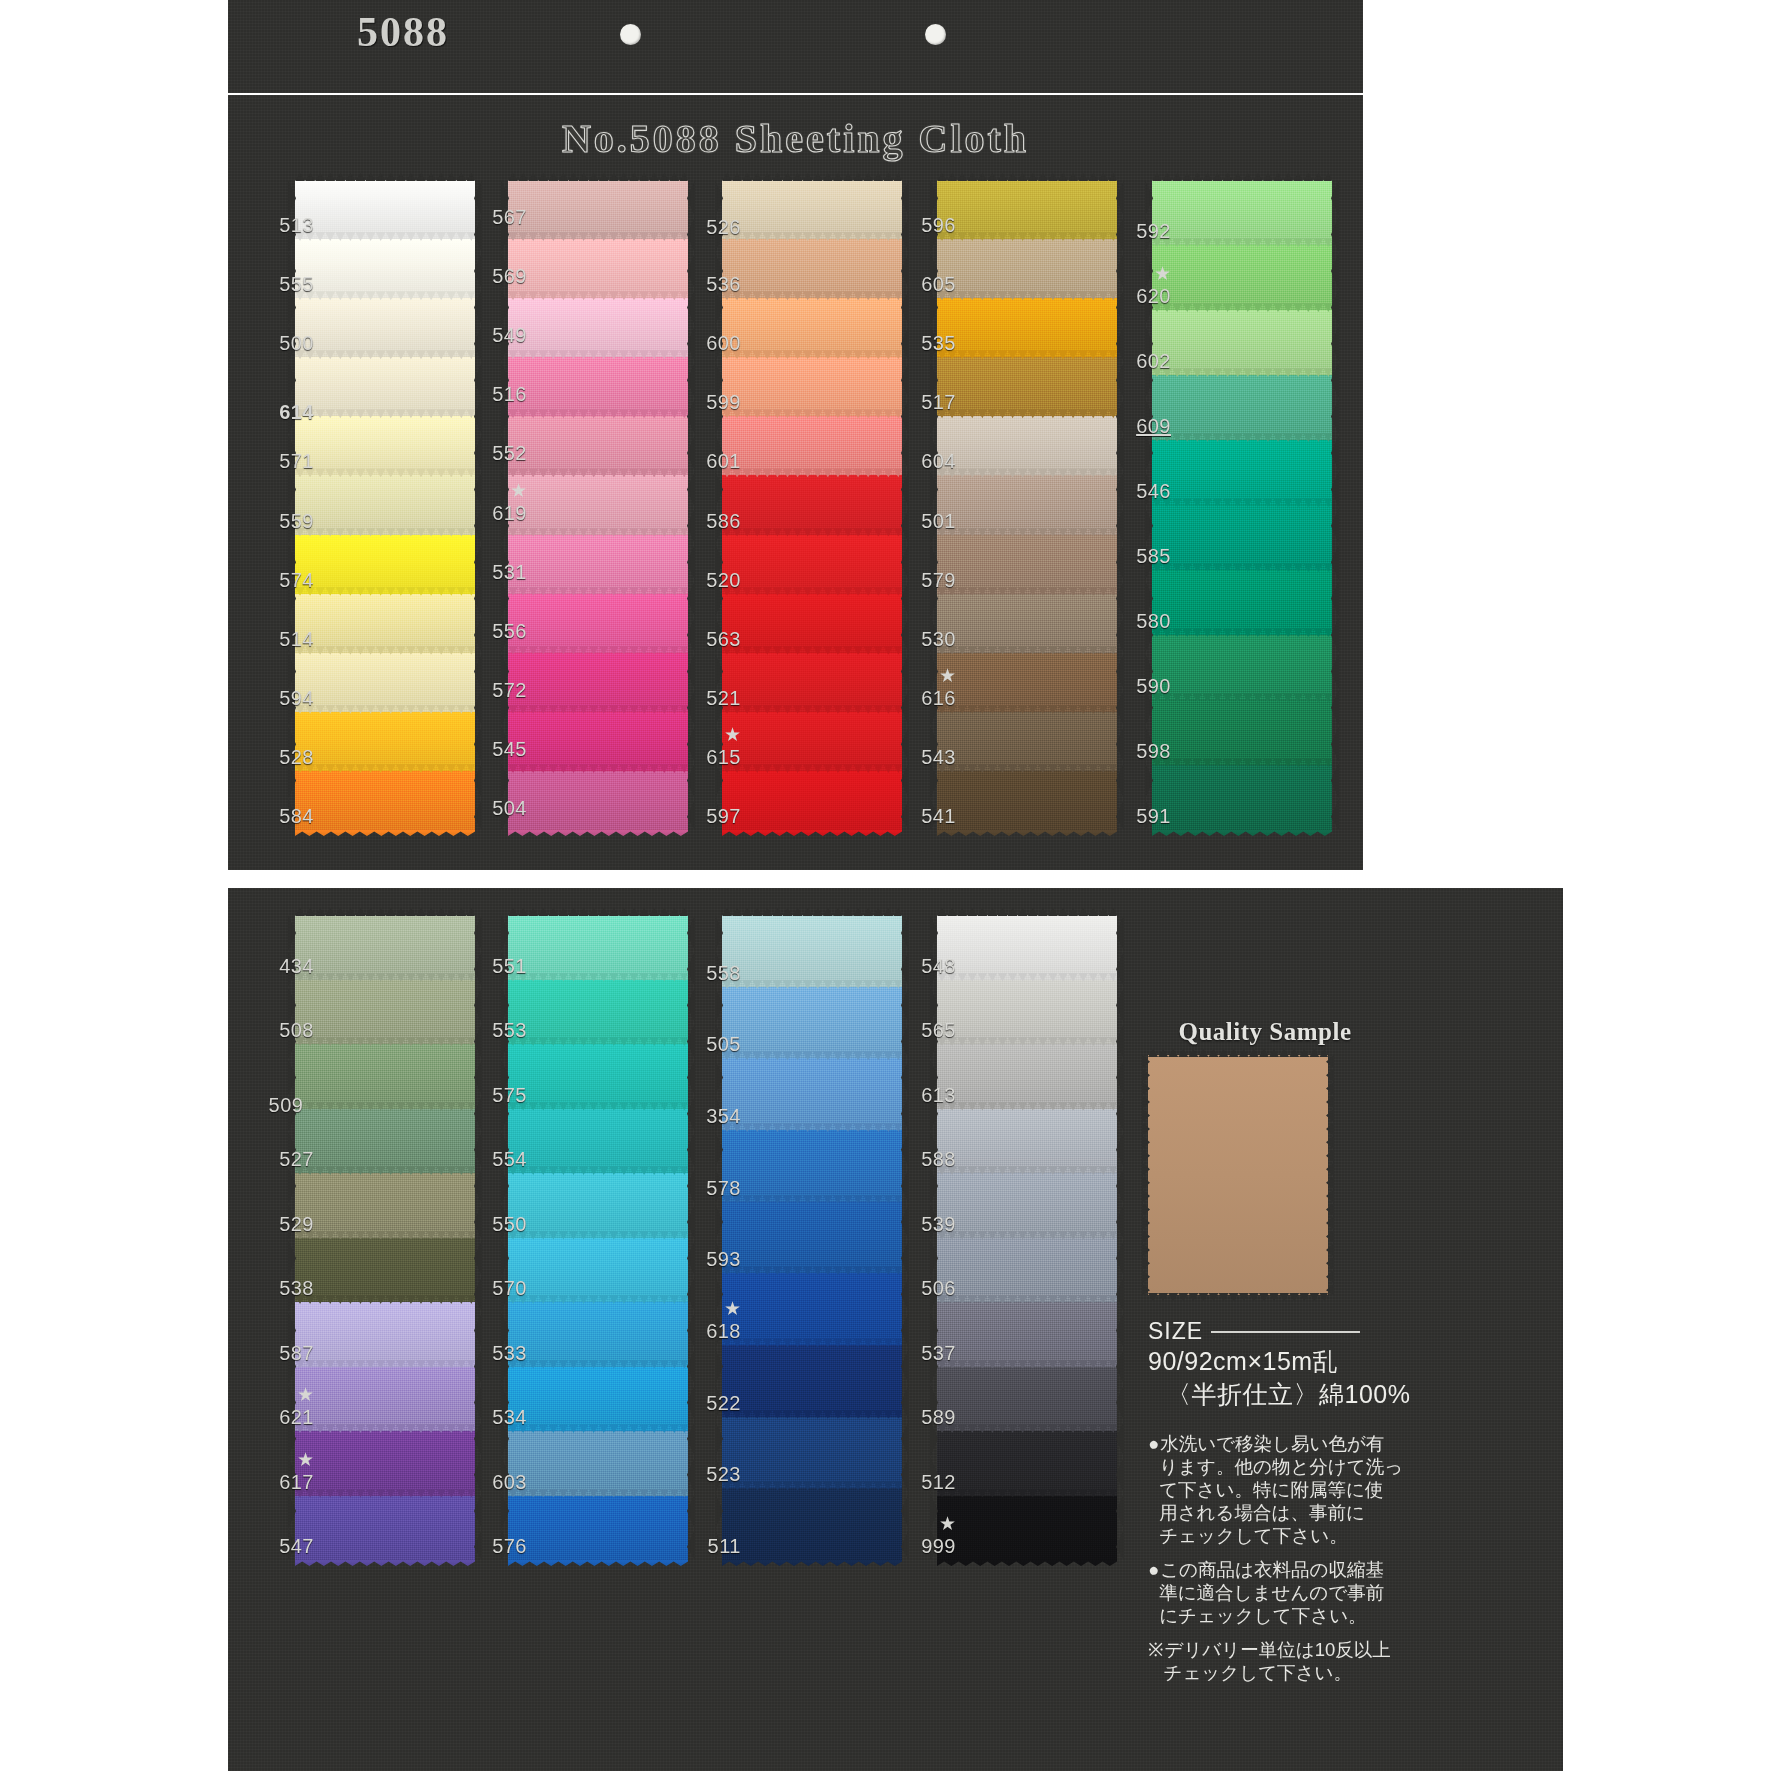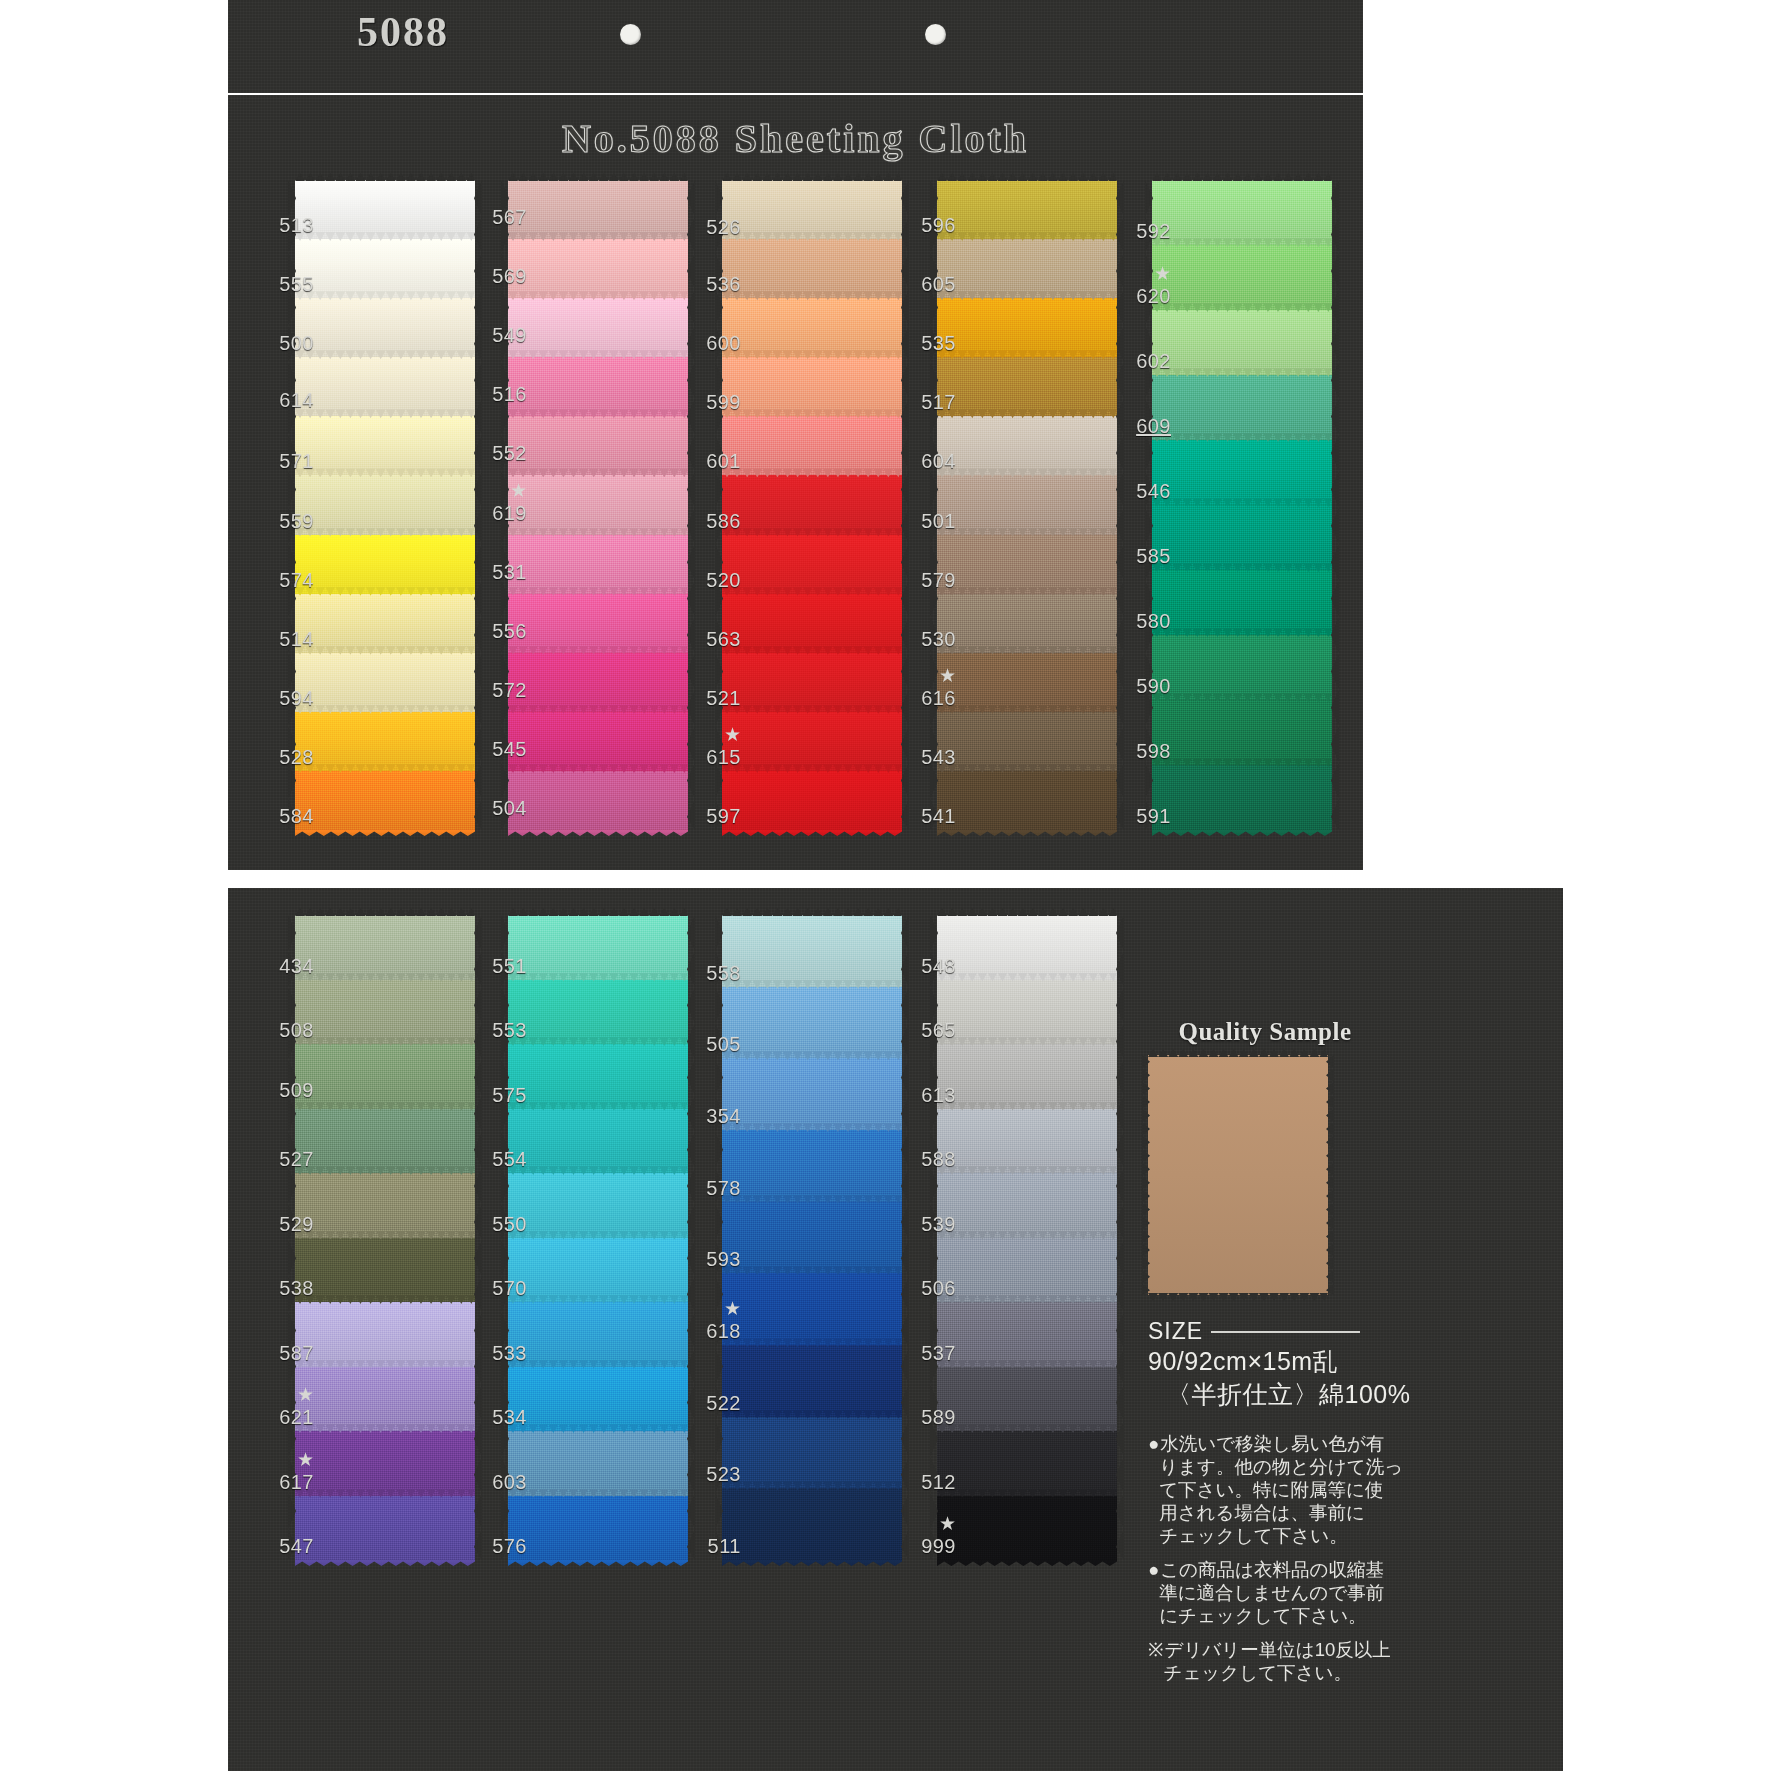--- a/index.html
+++ b/index.html
@@ -127,21 +127,21 @@
         </div>
         <div class="swatch" title="584" style="position: absolute; left: 0px; top: 590.91px; width: 180px; height: 60.09px; background: linear-gradient(rgb(255, 134, 33) 0%, rgb(245, 128, 31) 45%, rgb(228, 119, 29) 100%);"></div>
         <div style="position: absolute; left: -7px; top: 0px; width: 8px; height: 650px; background: rgb(46, 46, 44); clip-path: polygon(0% 0%, 100% 2.8%, 0% 5.6%, 100% 8.4%, 0% 11.2%, 100% 14%, 0% 16.8%, 100% 19.6%, 0% 22.4%, 100% 25.2%, 0% 28%, 100% 30.8%, 0% 33.6%, 100% 36.4%, 0% 39.2%, 100% 42%, 0% 44.8%, 100% 47.6%, 0% 50.4%, 100% 53.2%, 0% 56%, 100% 58.8%, 0% 61.6%, 100% 64.4%, 0% 67.2%, 100% 70%, 0% 72.8%, 100% 75.6%, 0% 78.4%, 100% 81.2%, 0% 84%, 100% 86.8%, 0% 89.6%, 100% 92.4%, 0% 95.2%, 100% 98%, 0% 100%); z-index: 4;"></div>
         <div style="position: absolute; right: -7px; top: 0px; width: 8px; height: 650px; background: rgb(46, 46, 44); clip-path: polygon(0% 0%, 100% 2.8%, 0% 5.6%, 100% 8.4%, 0% 11.2%, 100% 14%, 0% 16.8%, 100% 19.6%, 0% 22.4%, 100% 25.2%, 0% 28%, 100% 30.8%, 0% 33.6%, 100% 36.4%, 0% 39.2%, 100% 42%, 0% 44.8%, 100% 47.6%, 0% 50.4%, 100% 53.2%, 0% 56%, 100% 58.8%, 0% 61.6%, 100% 64.4%, 0% 67.2%, 100% 70%, 0% 72.8%, 100% 75.6%, 0% 78.4%, 100% 81.2%, 0% 84%, 100% 86.8%, 0% 89.6%, 100% 92.4%, 0% 95.2%, 100% 98%, 0% 100%); z-index: 4; transform: scaleX(-1);"></div>
         <div style="position: absolute; left: 0px; width: 180px; top: -7px; height: 8px; background: rgb(46, 46, 44); clip-path: polygon(0% 0%, 2.8% 100%, 5.6% 0%, 8.4% 100%, 11.2% 0%, 14% 100%, 16.8% 0%, 19.6% 100%, 22.4% 0%, 25.2% 100%, 28% 0%, 30.8% 100%, 33.6% 0%, 36.4% 100%, 39.2% 0%, 42% 100%, 44.8% 0%, 47.6% 100%, 50.4% 0%, 53.2% 100%, 56% 0%, 58.8% 100%, 61.6% 0%, 64.4% 100%, 67.2% 0%, 70% 100%, 72.8% 0%, 75.6% 100%, 78.4% 0%, 81.2% 100%, 84% 0%, 86.8% 100%, 89.6% 0%, 92.4% 100%, 95.2% 0%, 98% 100%, 100% 0%); z-index: 5; transform: scaleY(-1);"></div>
       </div>
       <div class="labels" style="left: 258px; top: 180px; width: 56px; height: 650px;">
         <div class="lbl" style="top: 35.0909px;">513</div>
         <div class="lbl" style="top: 94.1818px;">555</div>
         <div class="lbl" style="top: 153.273px;">500</div>
-        <div class="lbl" style="top: 210px;">614</div>
+        <div class="lbl" style="top: 222px; font-weight: bold;">614</div>
         <div class="lbl" style="top: 271.455px;">571</div>
         <div class="lbl" style="top: 330.545px;">559</div>
         <div class="lbl" style="top: 389.636px;">574</div>
         <div class="lbl" style="top: 448.727px;">514</div>
         <div class="lbl" style="top: 507.818px;">594</div>
         <div class="lbl" style="top: 566.909px;">528</div>
         <div class="lbl" style="top: 626px;">584</div>
       </div>
       <div class="col" style="left: 508px; top: 180px; width: 180px; height: 650px;">
         <div class="swatch" title="567" style="position: absolute; left: 0px; top: 0px; width: 180px; height: 60.09px; background: linear-gradient(rgb(227, 185, 181) 0%, rgb(216, 176, 172) 45%, rgb(201, 164, 160) 100%);">
@@ -368,21 +368,21 @@
           <div style="position: absolute; left: 0px; right: 0px; bottom: -1px; height: 9px; z-index: 3; background: rgb(99, 55, 133); clip-path: polygon(0% 0%, 2.8% 100%, 5.6% 0%, 8.4% 100%, 11.2% 0%, 14% 100%, 16.8% 0%, 19.6% 100%, 22.4% 0%, 25.2% 100%, 28% 0%, 30.8% 100%, 33.6% 0%, 36.4% 100%, 39.2% 0%, 42% 100%, 44.8% 0%, 47.6% 100%, 50.4% 0%, 53.2% 100%, 56% 0%, 58.8% 100%, 61.6% 0%, 64.4% 100%, 67.2% 0%, 70% 100%, 72.8% 0%, 75.6% 100%, 78.4% 0%, 81.2% 100%, 84% 0%, 86.8% 100%, 89.6% 0%, 92.4% 100%, 95.2% 0%, 98% 100%, 100% 0%);"></div>
         </div>
         <div class="swatch" title="547" style="position: absolute; left: 0px; top: 580.5px; width: 180px; height: 65.5px; background: linear-gradient(rgb(95, 78, 168) 0%, rgb(90, 74, 160) 45%, rgb(84, 69, 149) 100%);"></div>
         <div style="position: absolute; left: -7px; top: 0px; width: 8px; height: 645px; background: rgb(46, 46, 44); clip-path: polygon(0% 0%, 100% 2.8%, 0% 5.6%, 100% 8.4%, 0% 11.2%, 100% 14%, 0% 16.8%, 100% 19.6%, 0% 22.4%, 100% 25.2%, 0% 28%, 100% 30.8%, 0% 33.6%, 100% 36.4%, 0% 39.2%, 100% 42%, 0% 44.8%, 100% 47.6%, 0% 50.4%, 100% 53.2%, 0% 56%, 100% 58.8%, 0% 61.6%, 100% 64.4%, 0% 67.2%, 100% 70%, 0% 72.8%, 100% 75.6%, 0% 78.4%, 100% 81.2%, 0% 84%, 100% 86.8%, 0% 89.6%, 100% 92.4%, 0% 95.2%, 100% 98%, 0% 100%); z-index: 4;"></div>
         <div style="position: absolute; right: -7px; top: 0px; width: 8px; height: 645px; background: rgb(46, 46, 44); clip-path: polygon(0% 0%, 100% 2.8%, 0% 5.6%, 100% 8.4%, 0% 11.2%, 100% 14%, 0% 16.8%, 100% 19.6%, 0% 22.4%, 100% 25.2%, 0% 28%, 100% 30.8%, 0% 33.6%, 100% 36.4%, 0% 39.2%, 100% 42%, 0% 44.8%, 100% 47.6%, 0% 50.4%, 100% 53.2%, 0% 56%, 100% 58.8%, 0% 61.6%, 100% 64.4%, 0% 67.2%, 100% 70%, 0% 72.8%, 100% 75.6%, 0% 78.4%, 100% 81.2%, 0% 84%, 100% 86.8%, 0% 89.6%, 100% 92.4%, 0% 95.2%, 100% 98%, 0% 100%); z-index: 4; transform: scaleX(-1);"></div>
         <div style="position: absolute; left: 0px; width: 180px; top: -7px; height: 8px; background: rgb(46, 46, 44); clip-path: polygon(0% 0%, 2.8% 100%, 5.6% 0%, 8.4% 100%, 11.2% 0%, 14% 100%, 16.8% 0%, 19.6% 100%, 22.4% 0%, 25.2% 100%, 28% 0%, 30.8% 100%, 33.6% 0%, 36.4% 100%, 39.2% 0%, 42% 100%, 44.8% 0%, 47.6% 100%, 50.4% 0%, 53.2% 100%, 56% 0%, 58.8% 100%, 61.6% 0%, 64.4% 100%, 67.2% 0%, 70% 100%, 72.8% 0%, 75.6% 100%, 78.4% 0%, 81.2% 100%, 84% 0%, 86.8% 100%, 89.6% 0%, 92.4% 100%, 95.2% 0%, 98% 100%, 100% 0%); z-index: 5; transform: scaleY(-1);"></div>
       </div>
       <div class="labels" style="left: 258px; top: 915px; width: 56px; height: 645px;">
         <div class="lbl" style="top: 40.5px;">434</div>
         <div class="lbl" style="top: 105px;">508</div>
-        <div class="lbl" style="top: 165px;">509</div>
+        <div class="lbl" style="top: 180px; text-align: center;">509</div>
         <div class="lbl" style="top: 234px;">527</div>
         <div class="lbl" style="top: 298.5px;">529</div>
         <div class="lbl" style="top: 363px;">538</div>
         <div class="lbl" style="top: 427.5px;">587</div>
         <div class="star" style="top: 470px;">★</div>
         <div class="lbl" style="top: 492px;">621</div>
         <div class="star" style="top: 534.5px;">★</div>
         <div class="lbl" style="top: 556.5px;">617</div>
         <div class="lbl" style="top: 621px;">547</div>
       </div>

